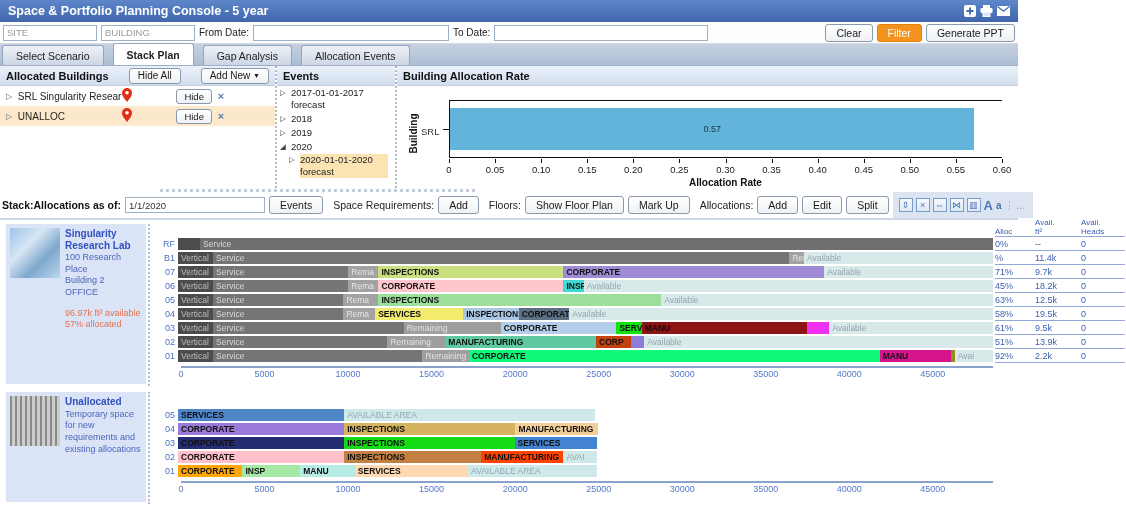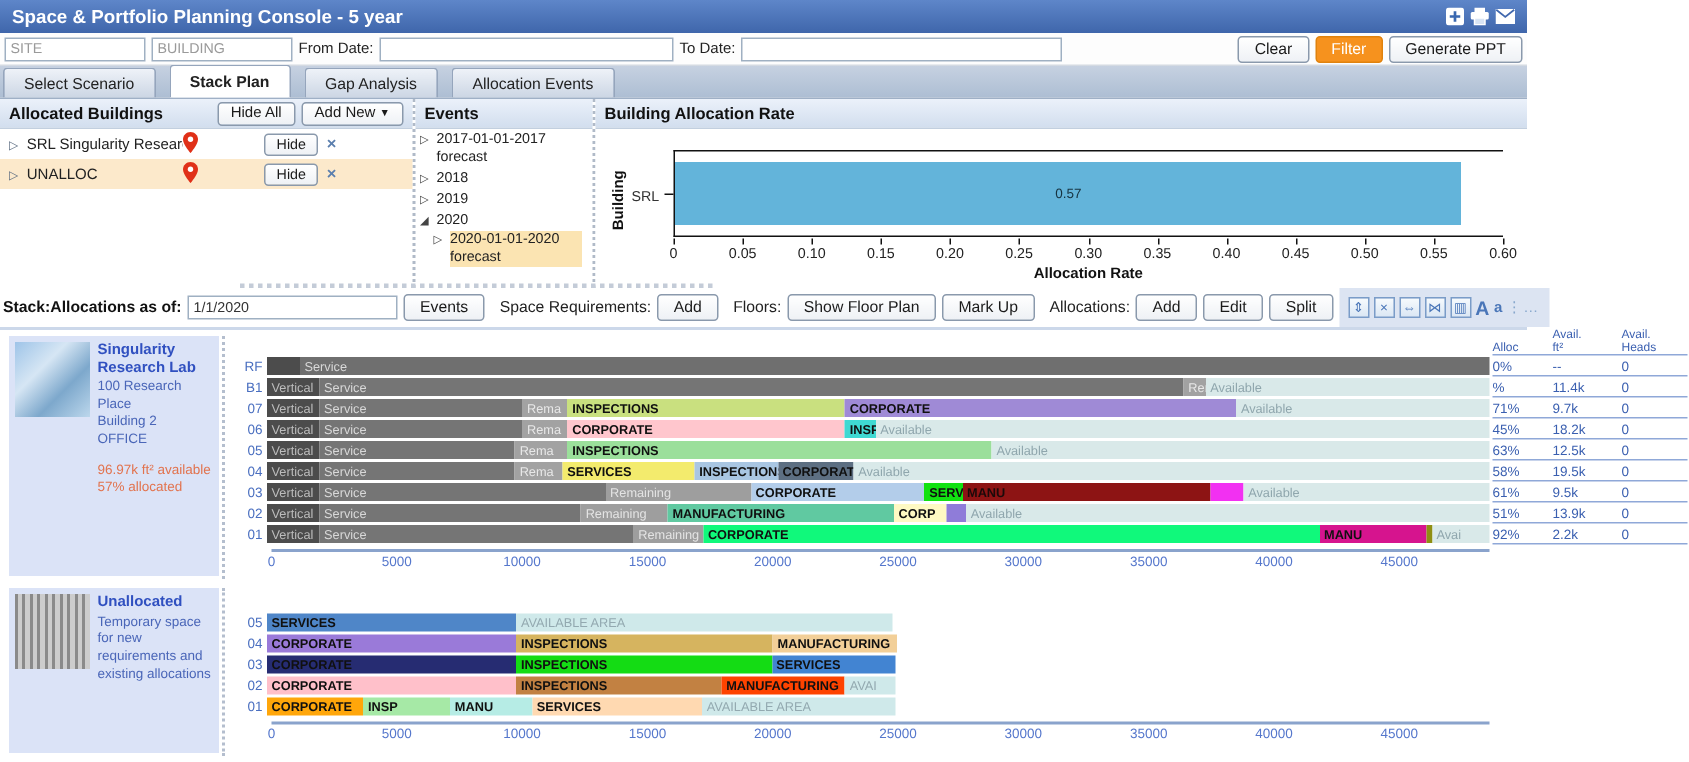--- a/index.html
+++ b/index.html
@@ -38,21 +38,21 @@
     border:1px solid #95a5bc; border-bottom:none; border-radius:3px 3px 0 0;
     color:#222; }
   .tab.active { background:#fff; font-weight:bold; height:22px; }
 
   
   .panels { position:relative; display:flex; height:126px; background:#fff; }
   .panel-header { height:20px; background:linear-gradient(#ebf1fa,#d2deee);
     border-bottom:1px solid #c2cfdf; display:flex; align-items:center;
     padding:0 6px; font-weight:bold; font-size:11px; color:#111; }
   .panel-header .title { flex:1; }
-  .panel-header .btn { height:16px; font-size:10px; margin-left:4px; padding:0 8px; }
+  .panel-header .btn { height:16px; font-size:10px; margin-left:20px; padding:0 8px; }
   .panel-ab { width:277px; border-right:2px dotted #b0bac8; }
   .ab-cols { display:flex; font-style:italic; font-size:9px; color:#3a4a5c;
     padding:3px 6px 1px 6px; line-height:1.1; }
   .ab-col-name { width:118px; padding-left:10px; }
   .ab-col-locate { width:55px; }
   .ab-col-hide { width:42px; }
   .ab-col-remove { width:52px; }
   .ab-row { display:flex; align-items:center; height:20px; font-size:10px;
     color:#222; padding:0 6px; }
   .ab-exp { width:12px; color:#5a6b80; font-size:8px; }
@@ -430,21 +430,21 @@
             <div class="seg" style="width: 20.1%; background: rgb(217, 233, 233); color: rgb(143, 166, 173);">Available</div>
           </div>
         </div>
         <div class="floor-row">
           <span class="floor-label">02</span>
           <div class="floor-bar">
             <div class="seg" style="width: 4.3%; background: rgb(76, 76, 76); color: rgb(189, 189, 189);">Vertical</div>
             <div class="seg" style="width: 21.4%; background: rgb(117, 117, 117); color: rgb(217, 217, 217);">Service</div>
             <div class="seg" style="width: 7.1%; background: rgb(158, 158, 158); color: rgb(228, 228, 228);">Remaining</div>
             <div class="seg bold" style="width: 18.5%; background: rgb(96, 201, 161); color: rgb(16, 16, 16);">MANUFACTURING</div>
-            <div class="seg bold" style="width: 4.3%; background: #fef9c3; color: rgb(16, 16, 16);">CORP</div>
+            <div class="seg bold" style="width: 4.3%; background: #c2410c; color: rgb(16, 16, 16);">CORP</div>
             <div class="seg" style="width: 1.6%; background: rgb(143, 124, 217); color: rgb(16, 16, 16);"></div>
             <div class="seg" style="width: 42.8%; background: rgb(217, 233, 233); color: rgb(143, 166, 173);">Available</div>
           </div>
         </div>
         <div class="floor-row">
           <span class="floor-label">01</span>
           <div class="floor-bar">
             <div class="seg" style="width: 4.3%; background: rgb(76, 76, 76); color: rgb(189, 189, 189);">Vertical</div>
             <div class="seg" style="width: 25.7%; background: rgb(117, 117, 117); color: rgb(217, 217, 217);">Service</div>
             <div class="seg" style="width: 5.7%; background: rgb(158, 158, 158); color: rgb(228, 228, 228);">Remaining</div>

